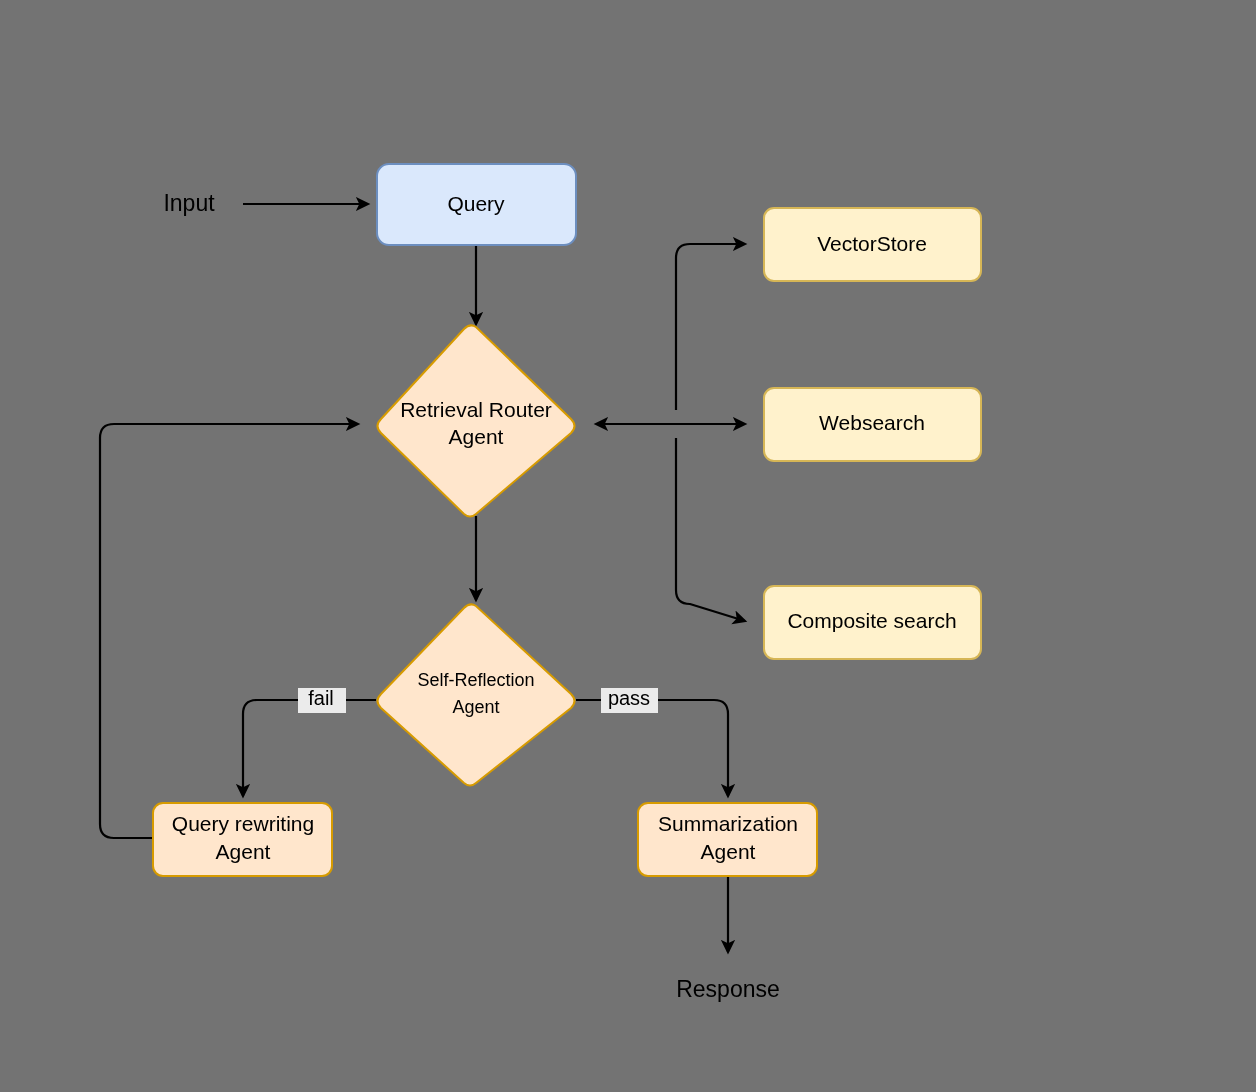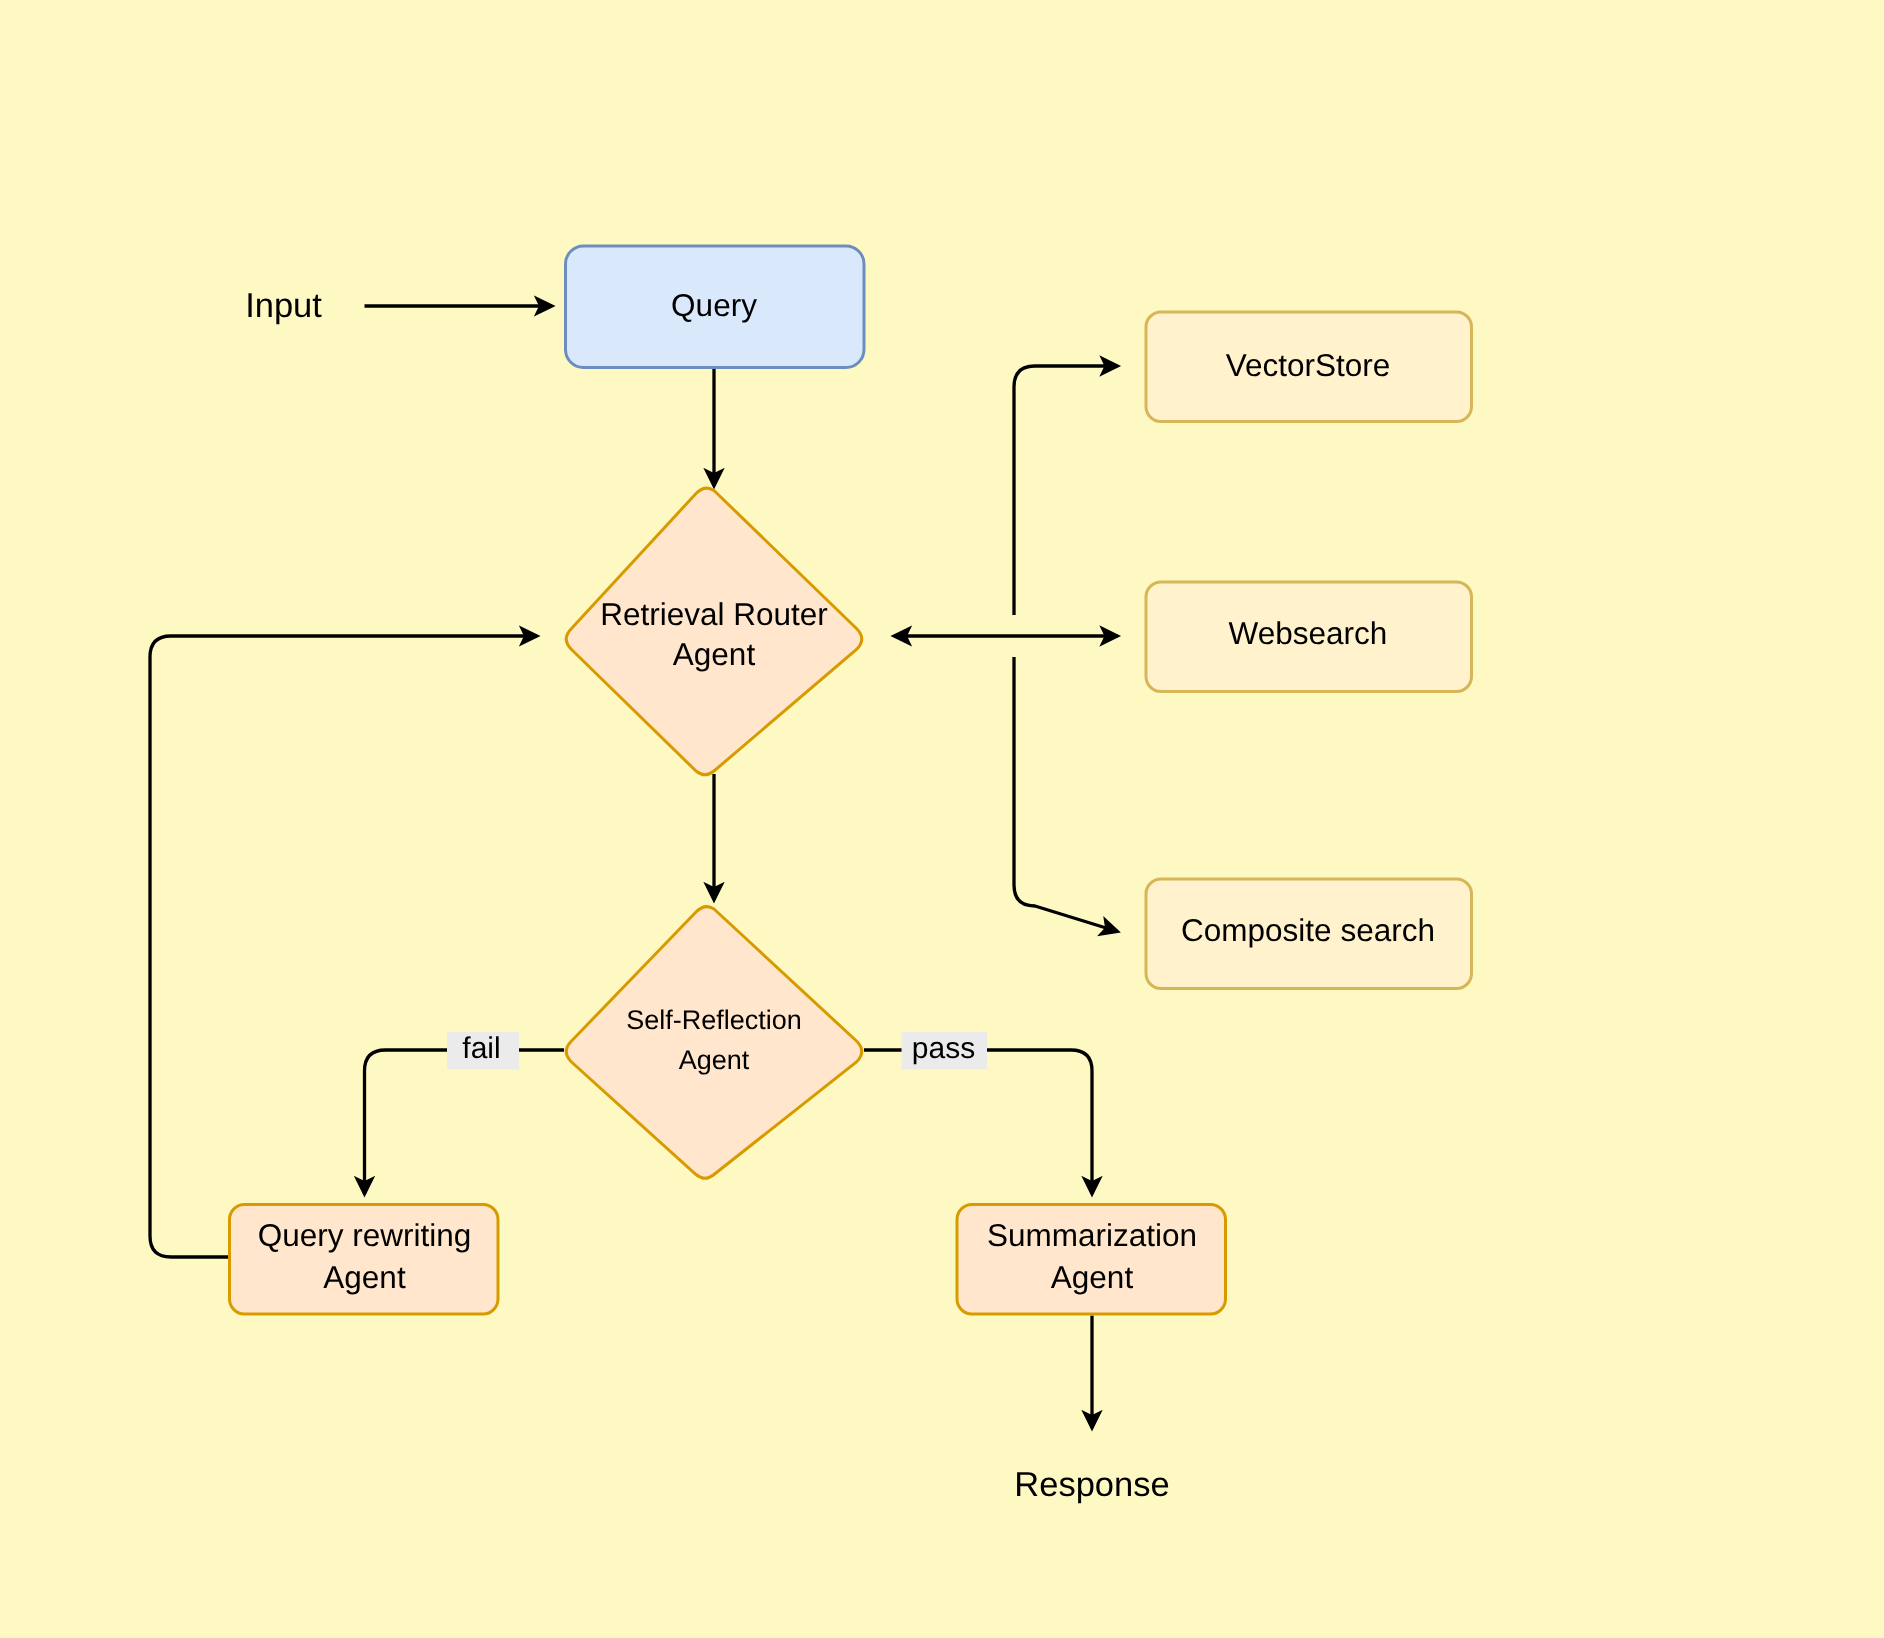--- a/index.html
+++ b/index.html
@@ -10,21 +10,21 @@
   body {
     width: 1256px;
     height: 1092px;
     font-family: "Liberation Sans", sans-serif;
     overflow: hidden;
   }
   #canvas {
     position: relative;
     width: 1256px;
     height: 1092px;
-    background: #fef9c3;
+    background: #737373;
   }
   svg#flow {
     position: absolute;
     top: 0;
     left: 0;
     width: 1256px;
     height: 1092px;
     display: block;
   }
   .edge {

